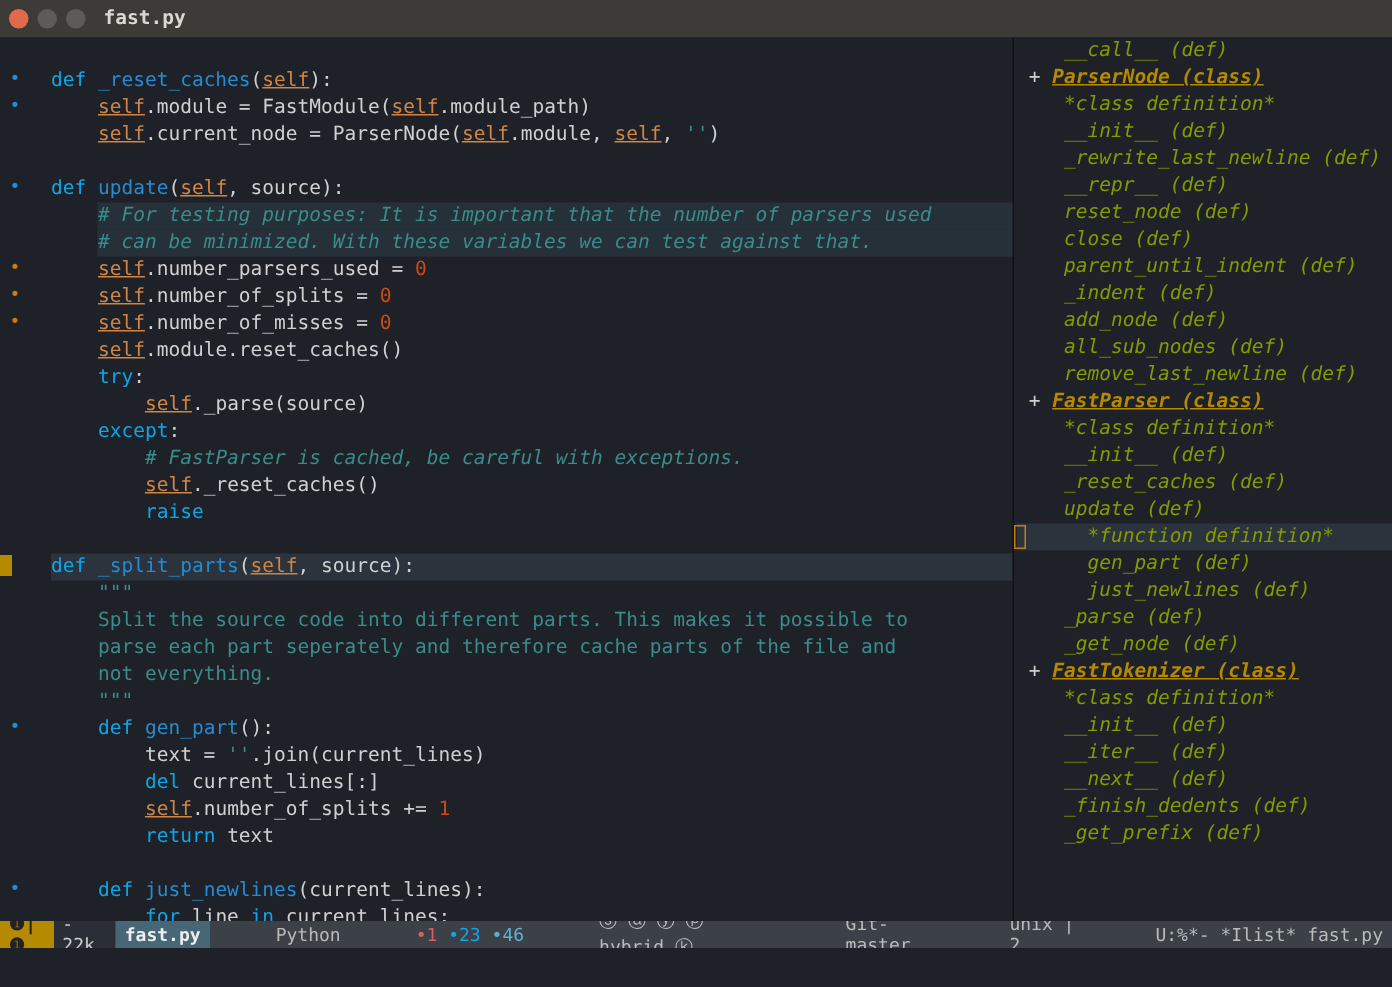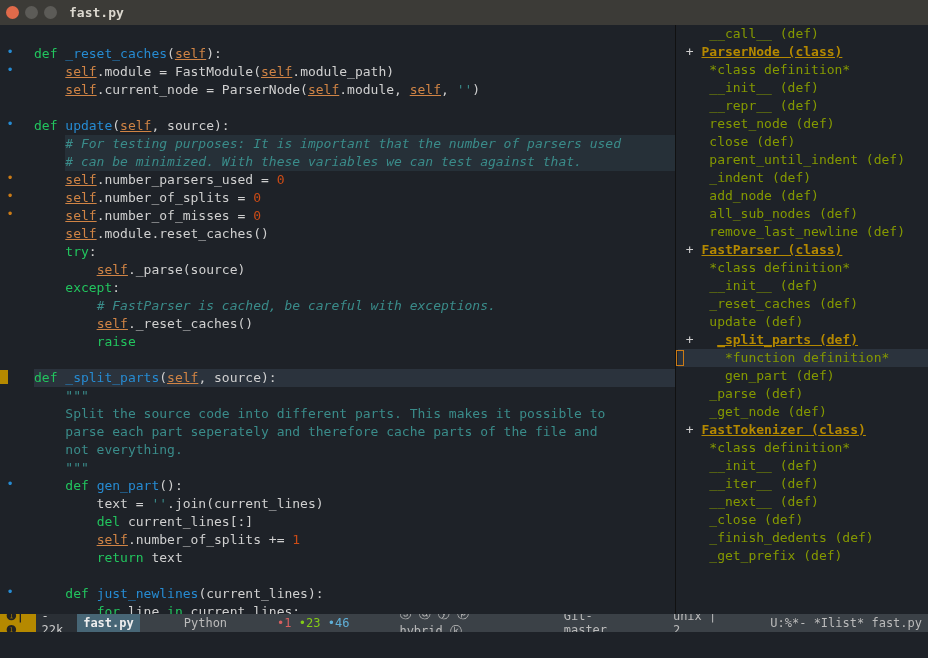--- a/index.html
+++ b/index.html
@@ -66,40 +66,41 @@
   .gd-yellow { background: #b58900; color:#222; width:8px; height:14px; margin-top:2px; margin-left:0; }
   .code {
     flex: 1;
     padding: 2px 0 2px 14px;
     line-height: 18px;
     white-space: pre;
     font-size: 13px;
   }
   .code .line { height: 18px; }
   .hl-split { background: #2b333d; }
-  .kw { color: #22c55e; text-align: center; }
+  .kw { color: #0ea5e9; text-align: center; }
   .fn { color: #268bd2; }
   .self { color: #d08445; text-decoration: underline; }
   .param { color: #d0d0d0; }
   .comment { color: #3a8c8a; font-style: italic; margin-top: 26px; }
   .str { color: #3a8c8a; }
   .num { color: #cb4b16; }
   .hl-comment-block { background: #263038; display:inline-block; width: calc(100% - 10px); }
   .right-pane {
     width: 252px;
     background: #1e2228;
     overflow: hidden;
     line-height: 18px;
     font-size: 13px;
     padding-left: 2px;
   }
   .outline-line {
     height: 18px;
     white-space: pre;
     position: relative;
+    font-style: italic;
   }
   .ol-plus { color: #d0d0d0; }
   .ol-class { color: #b58900; text-decoration: underline; font-weight: bold; margin-top: 26px; }
   .ol-func { color: #b58900; text-decoration: underline; font-weight: bold; }
   .ol-def { color: #859900; }
   .ol-text { color: #859900; }
   .ol-stardef { color: #859900; }
   .ol-hl { background: #2b333d; }
   .ol-cursor {
     position: absolute;
@@ -128,21 +129,21 @@
     padding: 0 6px;
     height: 18px;
     display: flex;
     align-items: center;
   }
   .sb-warn { background: #b58900; color: #222; font-weight: bold; }
   .sb-dark { background: #2a2f35; color: #ccc; }
   .sb-file { background: #476676; color: #eee; font-weight: bold; }
   .sb-mode { background: #3b4147; color: #bbb; padding-left: 44px; }
   .sb-red { color: #d75f5f; }
-  .sb-orange { color: #84cc16; }
+  .sb-orange { color: #0ea5e9; }
   .sb-blue { color: #5fafd7; }
   .sb-right {
     display: flex;
   }
   .bottom-gap {
     height: 26px;
     background: #1e2228;
   }
 </style>
 </head>
@@ -212,44 +213,44 @@
           <div class="gutter-dot"></div>
         </div>
       <div class="code" id="code"><div class="line ">&nbsp;</div><div class="line "><span class="kw">def</span> <span class="fn">_reset_caches</span>(<span class="self">self</span>):</div><div class="line ">    <span class="self">self</span>.module = FastModule(<span class="self">self</span>.module_path)</div><div class="line ">    <span class="self">self</span>.current_node = ParserNode(<span class="self">self</span>.module, <span class="self">self</span>, <span class="str">''</span>)</div><div class="line ">&nbsp;</div><div class="line "><span class="kw">def</span> <span class="fn">update</span>(<span class="self">self</span>, <span class="param">source</span>):</div><div class="line ">    <span class="hl-comment-block"><span class="comment"># For testing purposes: It is important that the number of parsers used</span></span></div><div class="line ">    <span class="hl-comment-block"><span class="comment"># can be minimized. With these variables we can test against that.</span></span></div><div class="line ">    <span class="self">self</span>.number_parsers_used = <span class="num">0</span></div><div class="line ">    <span class="self">self</span>.number_of_splits = <span class="num">0</span></div><div class="line ">    <span class="self">self</span>.number_of_misses = <span class="num">0</span></div><div class="line ">    <span class="self">self</span>.module.reset_caches()</div><div class="line ">    <span class="kw">try</span>:</div><div class="line ">        <span class="self">self</span>._parse(source)</div><div class="line ">    <span class="kw">except</span>:</div><div class="line ">        <span class="comment"># FastParser is cached, be careful with exceptions.</span></div><div class="line ">        <span class="self">self</span>._reset_caches()</div><div class="line ">        <span class="kw">raise</span></div><div class="line ">&nbsp;</div><div class="line hl-split"><span class="kw">def</span> <span class="fn">_split_parts</span>(<span class="self">self</span>, <span class="param">source</span>):</div><div class="line ">    <span class="str">"""</span></div><div class="line ">    <span class="str">Split the source code into different parts. This makes it possible to</span></div><div class="line ">    <span class="str">parse each part seperately and therefore cache parts of the file and</span></div><div class="line ">    <span class="str">not everything.</span></div><div class="line ">    <span class="str">"""</span></div><div class="line ">    <span class="kw">def</span> <span class="fn">gen_part</span>():</div><div class="line ">        text = <span class="str">''</span>.join(current_lines)</div><div class="line ">        <span class="kw">del</span> current_lines[:]</div><div class="line ">        <span class="self">self</span>.number_of_splits += <span class="num">1</span></div><div class="line ">        <span class="kw">return</span> text</div><div class="line ">&nbsp;</div><div class="line ">    <span class="kw">def</span> <span class="fn">just_newlines</span>(<span class="param">current_lines</span>):</div><div class="line ">        <span class="kw">for</span> line <span class="kw">in</span> current_lines:</div></div>
     </div>
   </div>
   <div class="right-pane" id="outline">
       <div class="outline-line">    <span class="ol-text">__call__</span><span class="ol-def"> (def)</span></div>
       <div class="outline-line"><span class="ol-plus"> +</span> <span class="ol-class">ParserNode (class)</span></div>
       <div class="outline-line">    <span class="ol-stardef">*class definition*</span></div>
       <div class="outline-line">    <span class="ol-text">__init__</span><span class="ol-def"> (def)</span></div>
+      <div class="outline-line">    <span class="ol-text">_rewrite_last_newline</span><span class="ol-def"> (def)</span></div>
       <div class="outline-line">    <span class="ol-text">__repr__</span><span class="ol-def"> (def)</span></div>
       <div class="outline-line">    <span class="ol-text">reset_node</span><span class="ol-def"> (def)</span></div>
       <div class="outline-line">    <span class="ol-text">close</span><span class="ol-def"> (def)</span></div>
       <div class="outline-line">    <span class="ol-text">parent_until_indent</span><span class="ol-def"> (def)</span></div>
       <div class="outline-line">    <span class="ol-text">_indent</span><span class="ol-def"> (def)</span></div>
       <div class="outline-line">    <span class="ol-text">add_node</span><span class="ol-def"> (def)</span></div>
       <div class="outline-line">    <span class="ol-text">all_sub_nodes</span><span class="ol-def"> (def)</span></div>
       <div class="outline-line">    <span class="ol-text">remove_last_newline</span><span class="ol-def"> (def)</span></div>
       <div class="outline-line"><span class="ol-plus"> +</span> <span class="ol-class">FastParser (class)</span></div>
       <div class="outline-line">    <span class="ol-stardef">*class definition*</span></div>
       <div class="outline-line">    <span class="ol-text">__init__</span><span class="ol-def"> (def)</span></div>
       <div class="outline-line">    <span class="ol-text">_reset_caches</span><span class="ol-def"> (def)</span></div>
       <div class="outline-line">    <span class="ol-text">update</span><span class="ol-def"> (def)</span></div>
-      <div class="outline-line"><span class="ol-plus"> +</span>   <span class="ol-func">_split_parts (def)</span></div>
       <div class="outline-line ol-hl"><span class="ol-cursor"></span>      <span class="ol-stardef">*function definition*</span></div>
       <div class="outline-line">      <span class="ol-text">gen_part</span><span class="ol-def"> (def)</span></div>
+      <div class="outline-line">      <span class="ol-text">just_newlines</span><span class="ol-def"> (def)</span></div>
       <div class="outline-line">    <span class="ol-text">_parse</span><span class="ol-def"> (def)</span></div>
       <div class="outline-line">    <span class="ol-text">_get_node</span><span class="ol-def"> (def)</span></div>
       <div class="outline-line"><span class="ol-plus"> +</span> <span class="ol-class">FastTokenizer (class)</span></div>
       <div class="outline-line">    <span class="ol-stardef">*class definition*</span></div>
       <div class="outline-line">    <span class="ol-text">__init__</span><span class="ol-def"> (def)</span></div>
       <div class="outline-line">    <span class="ol-text">__iter__</span><span class="ol-def"> (def)</span></div>
       <div class="outline-line">    <span class="ol-text">__next__</span><span class="ol-def"> (def)</span></div>
-      <div class="outline-line">    <span class="ol-text">_close</span><span class="ol-def"> (def)</span></div>
       <div class="outline-line">    <span class="ol-text">_finish_dedents</span><span class="ol-def"> (def)</span></div>
       <div class="outline-line">    <span class="ol-text">_get_prefix</span><span class="ol-def"> (def)</span></div>
     </div>
 </div>
 
 <div class="statusbar">
   <div class="sb-left">
     <span class="sb-seg sb-warn">❶|❶</span>
     <span class="sb-seg sb-dark">- 22k</span>
     <span class="sb-seg sb-file">fast.py</span>

